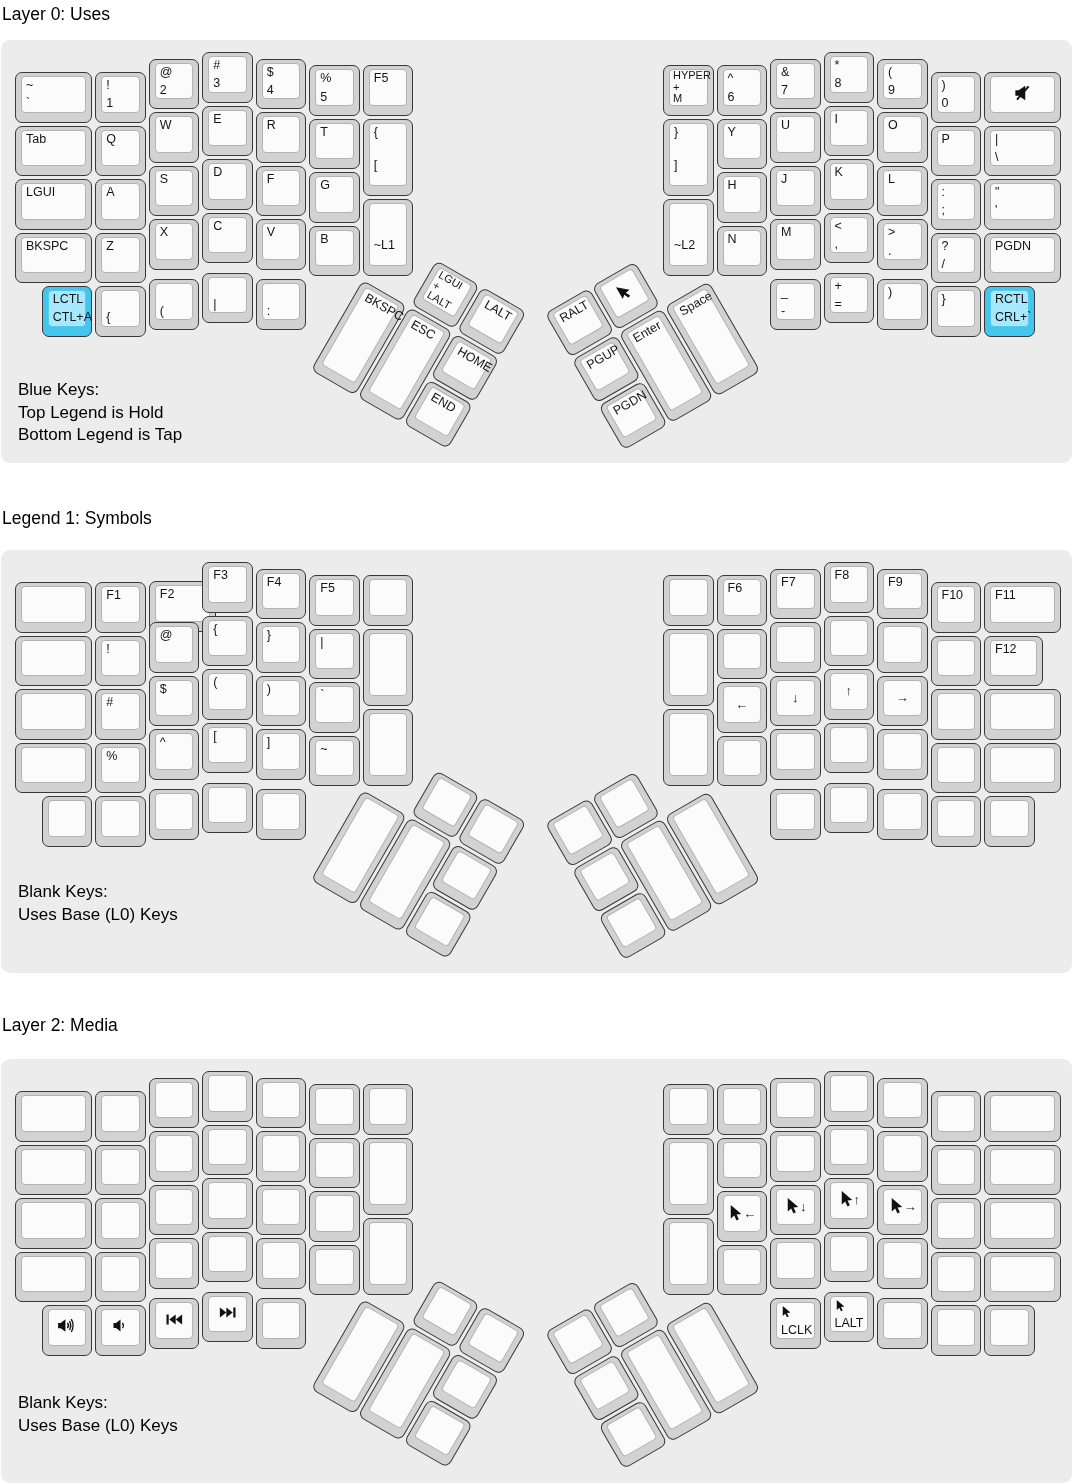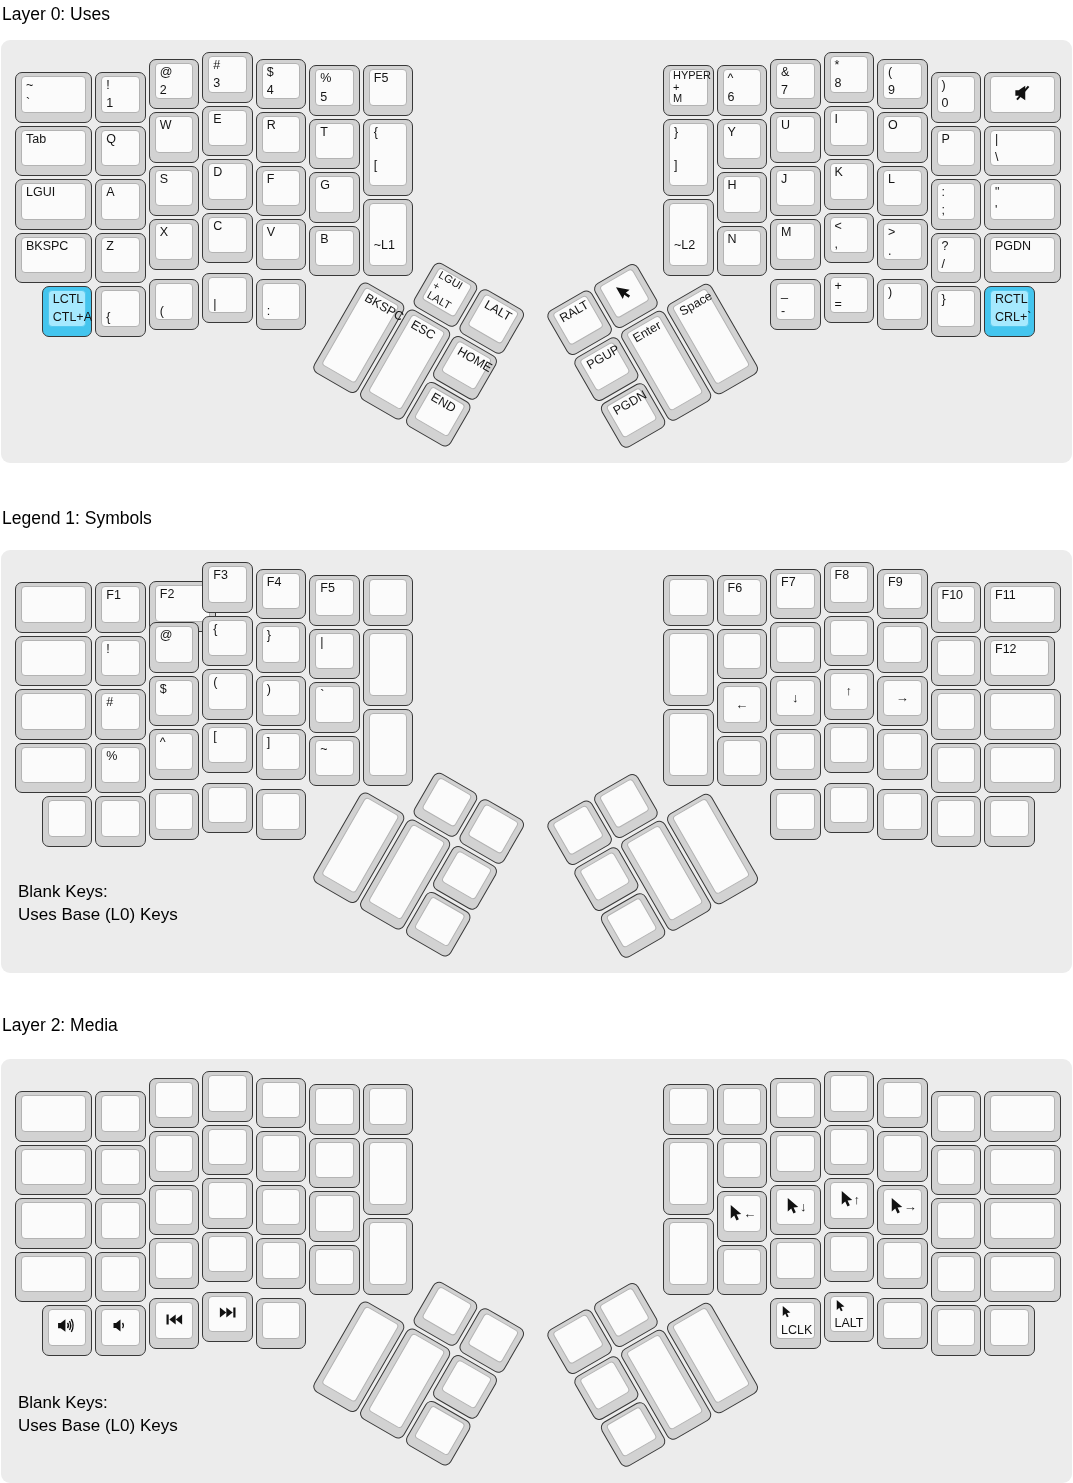--- a/index.html
+++ b/index.html
@@ -448,20 +448,25 @@
           <div class="face">
             <span class="lt">Space</span>
           </div>
         </div>
         <div class="key" style="left: 0px; top: 107px; width: 50.5px; height: 50.5px;">
           <div class="face">
             <span class="lt">PGDN</span>
           </div>
         </div>
       </div>
+      <div class="note" style="top: 339px;">
+        <div class="note-line">Blue Keys:</div>
+        <div class="note-line">Top Legend is Hold</div>
+        <div class="note-line">Bottom Legend is Tap</div>
+      </div>
     </section>
 
   <div class="ltitle t1">Legend 1: Symbols</div>
   <section class="panel p1">
       <div class="key" style="left: 14px; top: 32.1px; width: 77.25px; height: 50.5px;">
         <div class="face"></div>
       </div>
       <div class="key" style="left: 94.25px; top: 32.1px; width: 50.5px; height: 50.5px;">
         <div class="face">
           <span class="lt">F1</span>
@@ -639,21 +644,21 @@
       </div>
       <div class="key" style="left: 822.5px; top: 65.5px; width: 50.5px; height: 50.5px;">
         <div class="face"></div>
       </div>
       <div class="key" style="left: 876px; top: 72.2px; width: 50.5px; height: 50.5px;">
         <div class="face"></div>
       </div>
       <div class="key" style="left: 929.5px; top: 85.6px; width: 50.5px; height: 50.5px;">
         <div class="face"></div>
       </div>
-      <div class="key" style="left: 983px; top: 85.6px; width: 71px; height: 50.5px;">
+      <div class="key" style="left: 983px; top: 85.6px; width: 59px; height: 50.5px;">
         <div class="face">
           <span class="lt">F12</span>
         </div>
       </div>
       <div class="key" style="left: 715.5px; top: 132.4px; width: 50.5px; height: 50.5px;">
         <div class="face">
           <span class="ctr">
             <span class="arrow">←</span>
           </span>
         </div>

